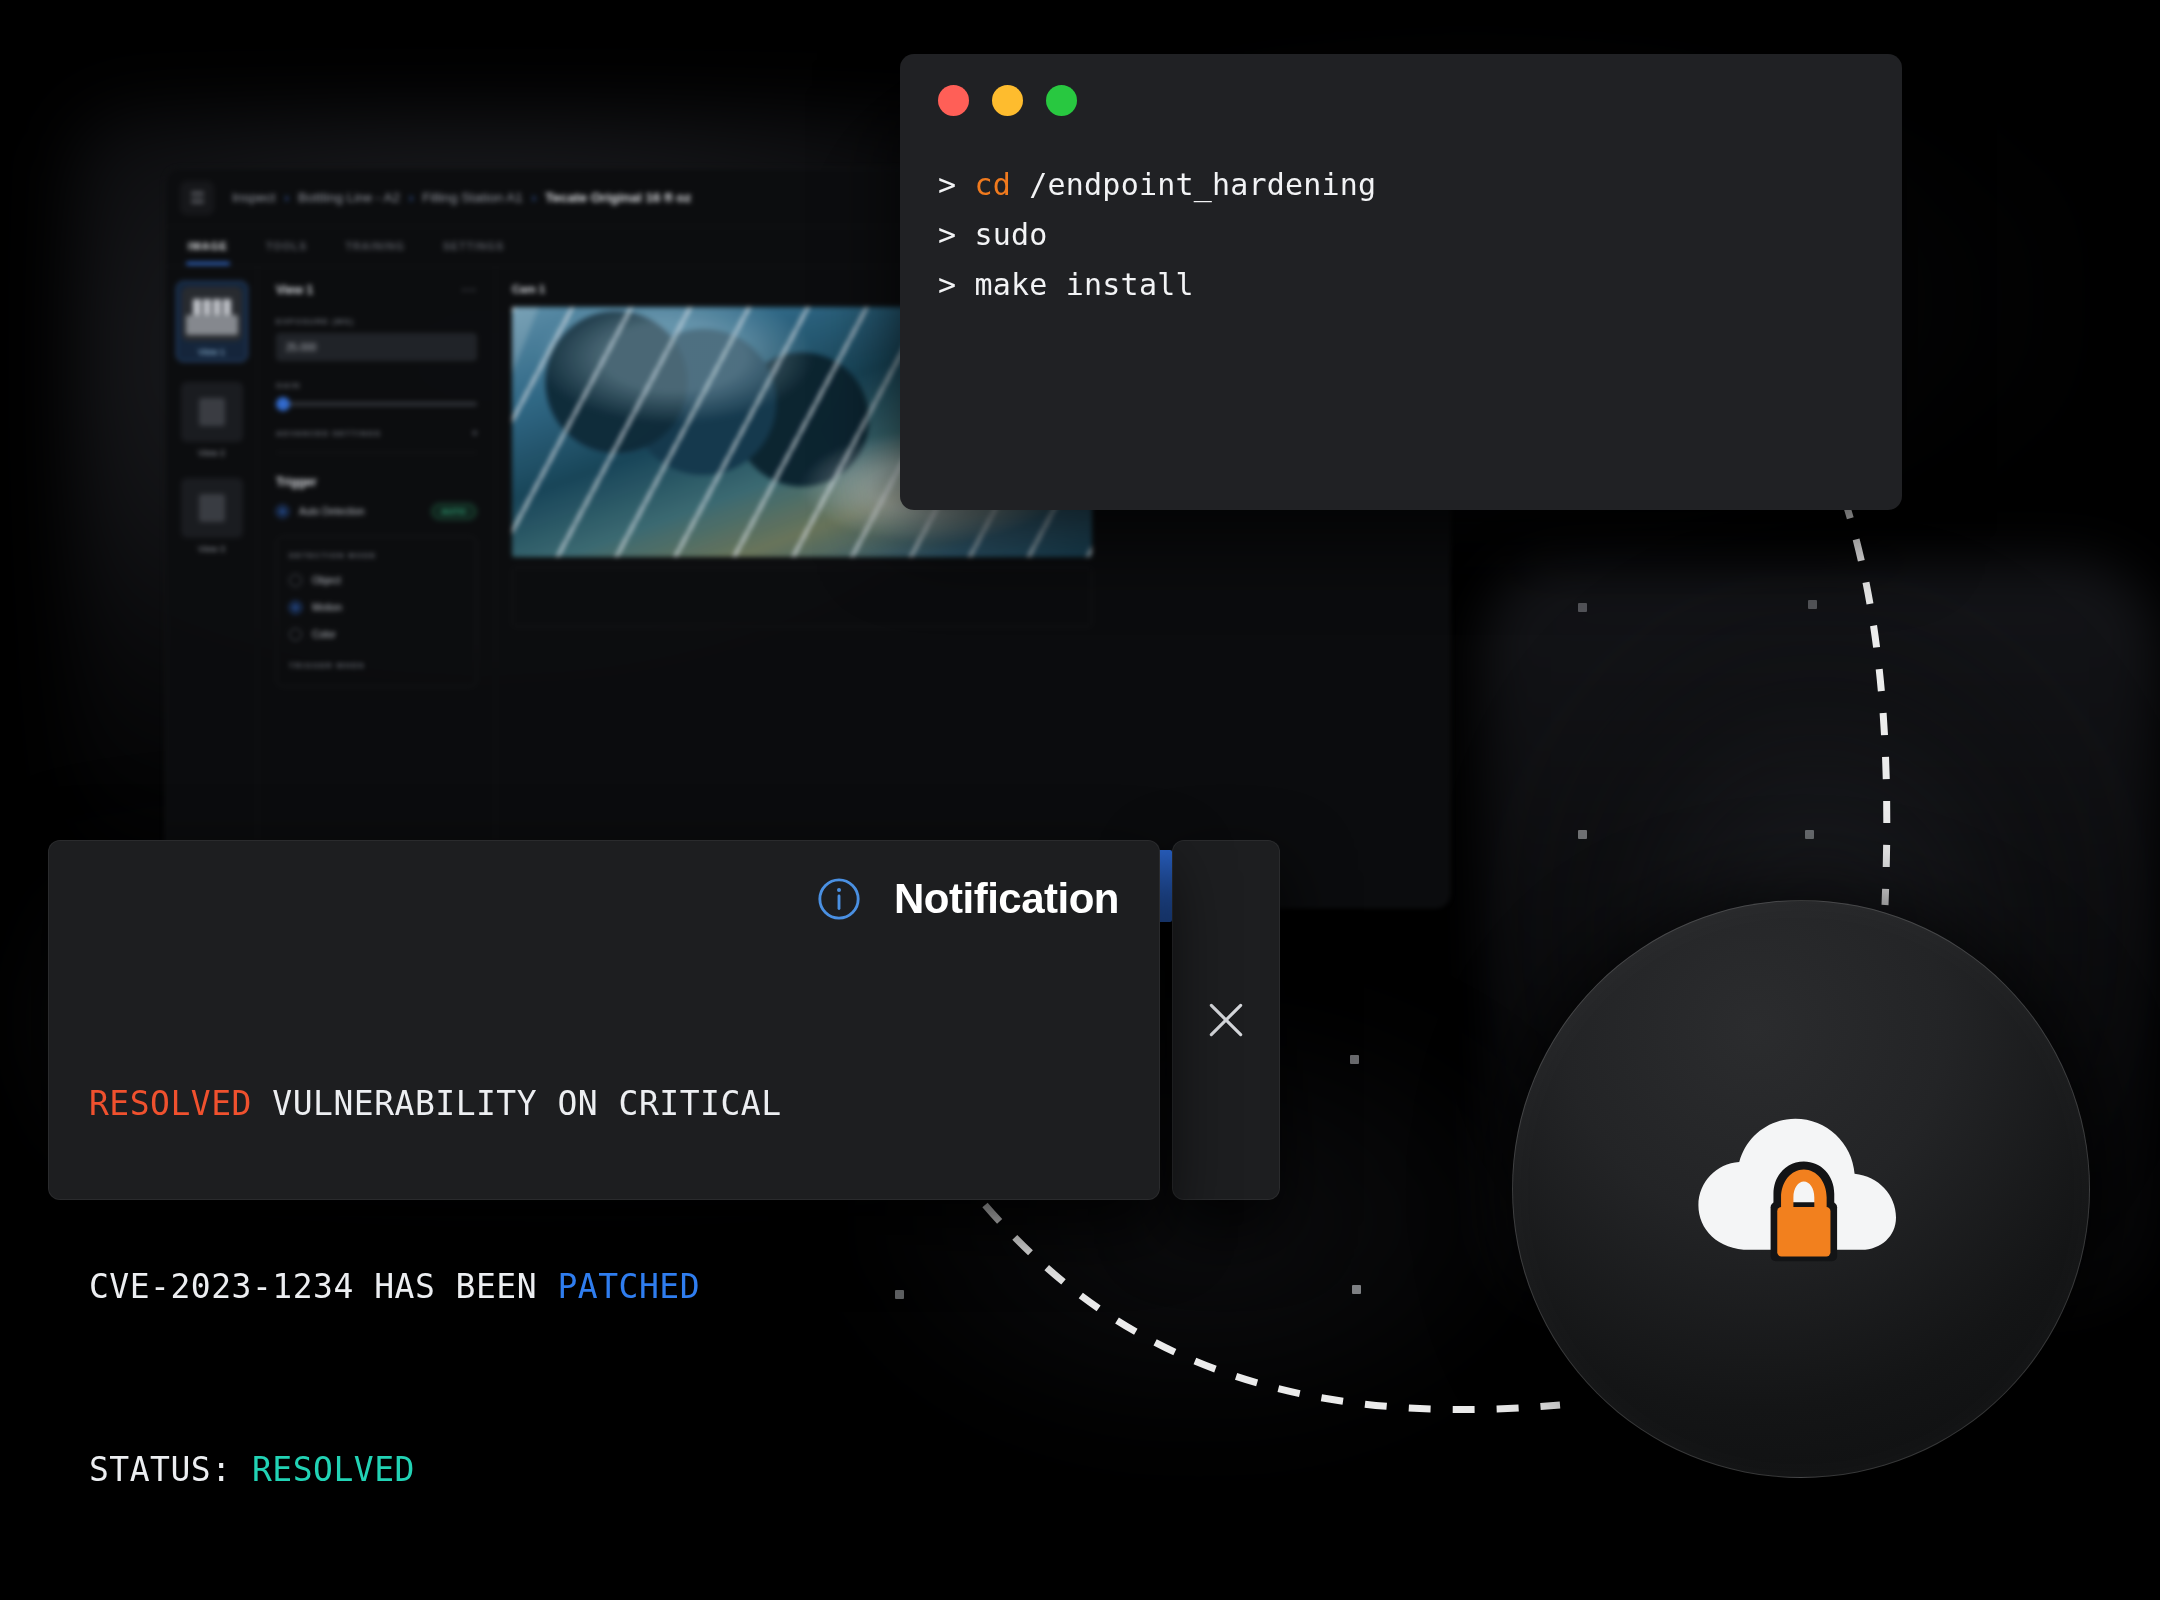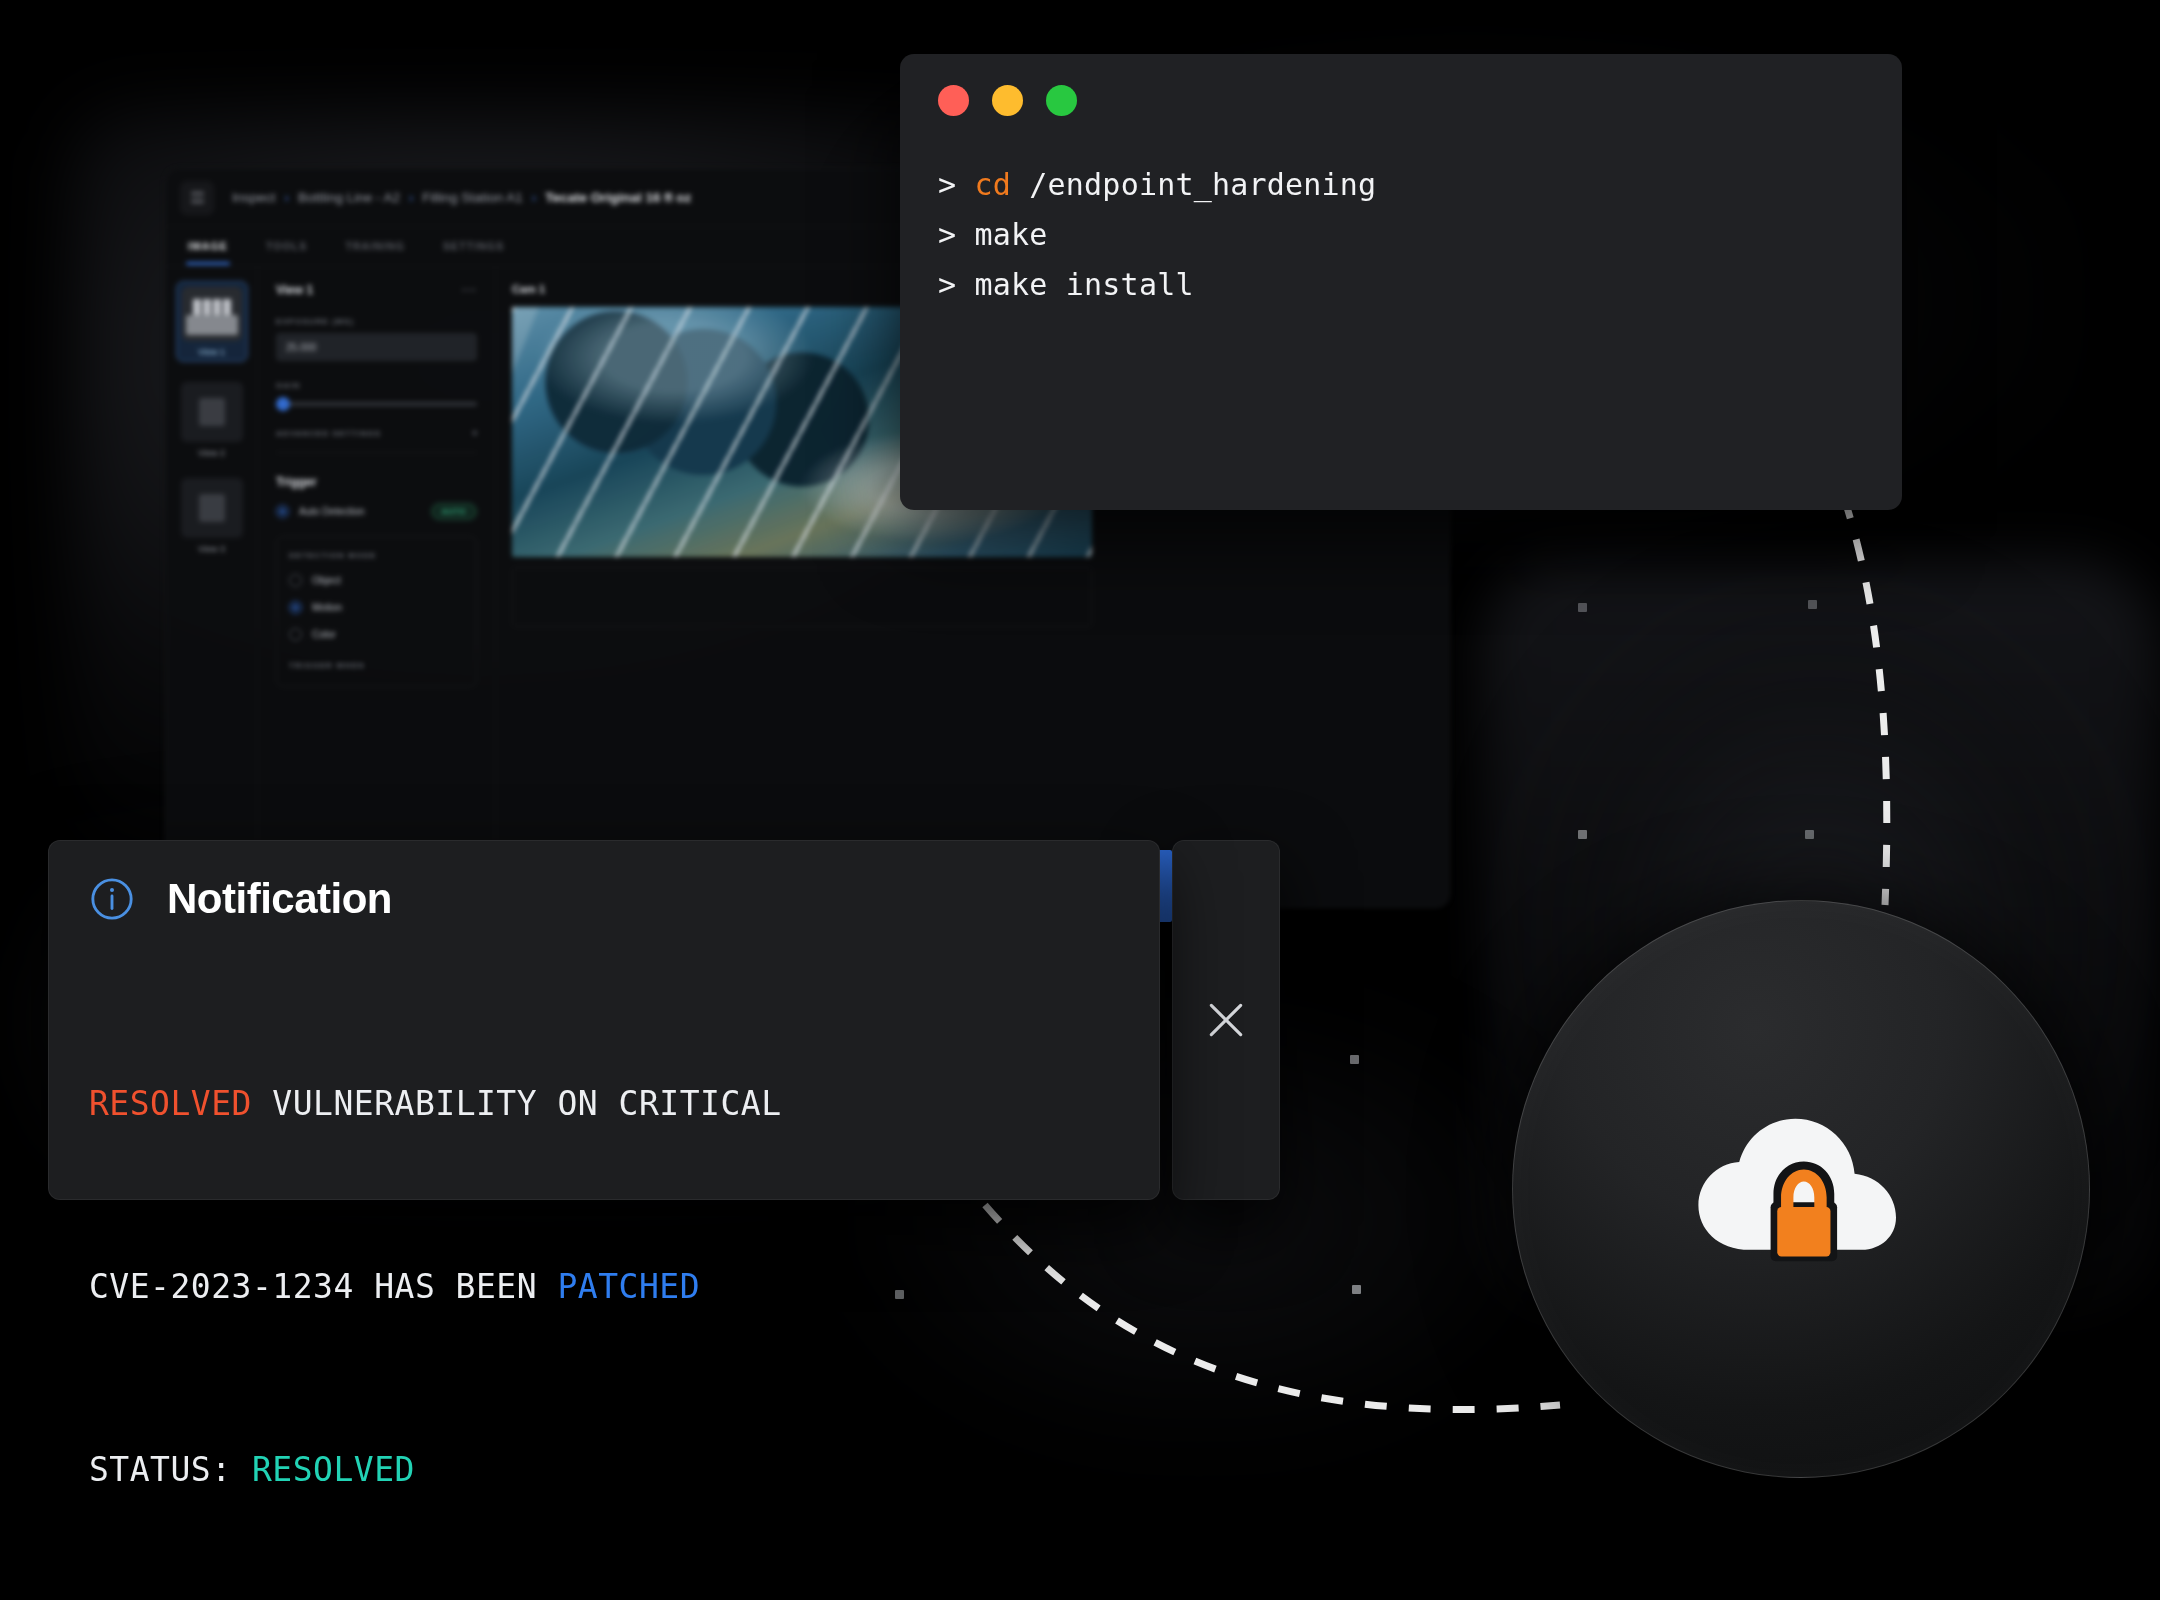--- a/index.html
+++ b/index.html
@@ -160,21 +160,21 @@
   .term-cmd-hl { color: #f07a1e; }
 
   
   #notification {
     position: absolute; left: 48px; top: 840px; width: 1112px; height: 360px;
     background: #1d1e20; border-radius: 12px;
     border: 1px solid rgba(255,255,255,0.06);
     box-shadow: 0 28px 70px rgba(0,0,0,0.8);
     padding: 34px 40px 0 40px;
   }
-  .notif-head { display: flex; align-items: center; gap: 32px; }
+  .notif-head { display: flex; align-items: center; gap: 32px; justify-content: flex-end; }
   .info-icon { width: 46px; height: 46px; flex: none; }
   .notif-title { font-size: 42px; font-weight: 700; color: #ffffff; letter-spacing: -0.5px; }
   .notif-lines {
     margin-top: 28px;
     font-family: "DejaVu Sans Mono", "Liberation Mono", monospace;
     font-size: 33px; line-height: 61px; color: #eceef1; letter-spacing: 0.5px; white-space: pre;
   }
   .c-critical { color: #f0512e; }
   .c-patched  { color: #2f7def; }
   .c-resolved { color: #22d3b5; }
@@ -371,21 +371,21 @@
   <div class="speck" style="left:895px;top:1290px;width:9px;height:9px;opacity:.45"></div>
 
   <div id="terminal">
     <div class="term-bar">
       <span class="tl" style="background:#FF5F57"></span>
       <span class="tl" style="background:#FEBC2E"></span>
       <span class="tl" style="background:#28C840"></span>
     </div>
     <div class="term-body">
       <div class="term-line"><span class="term-prompt">&gt; </span><span class="term-cmd-hl">cd</span><span> /endpoint_hardening</span></div>
-      <div class="term-line"><span class="term-prompt">&gt; </span><span>make</span></div>
+      <div class="term-line"><span class="term-prompt">&gt; </span><span>sudo</span></div>
       <div class="term-line"><span class="term-prompt">&gt; </span><span>make install</span></div>
     </div>
   </div>
 
   <div id="notif-accent"></div>
 
   <div id="close-panel">
     <svg class="close-x" viewBox="0 0 24 24">
       <path d="M4 4 L20 20 M20 4 L4 20" stroke="#d6d8dc" stroke-width="1.7" stroke-linecap="round" fill="none"></path>
     </svg>

